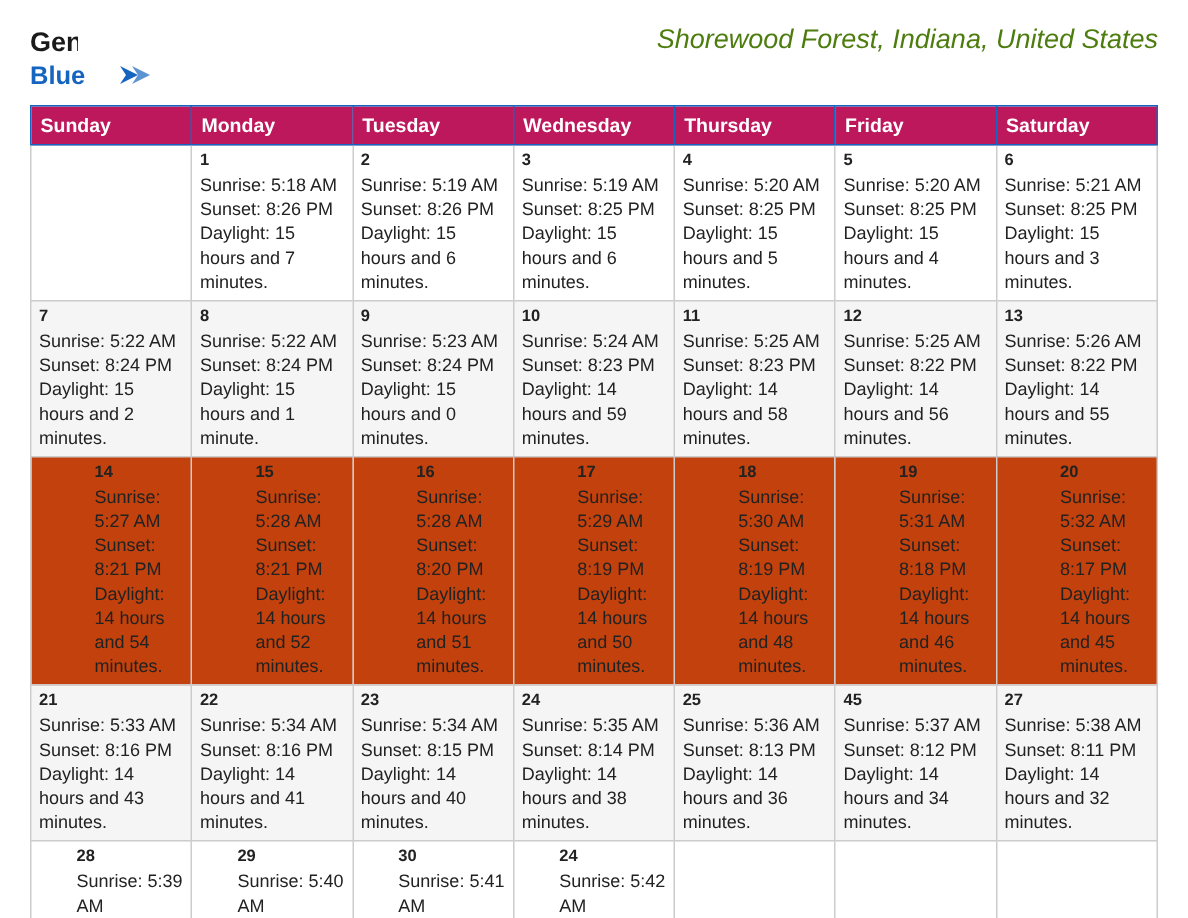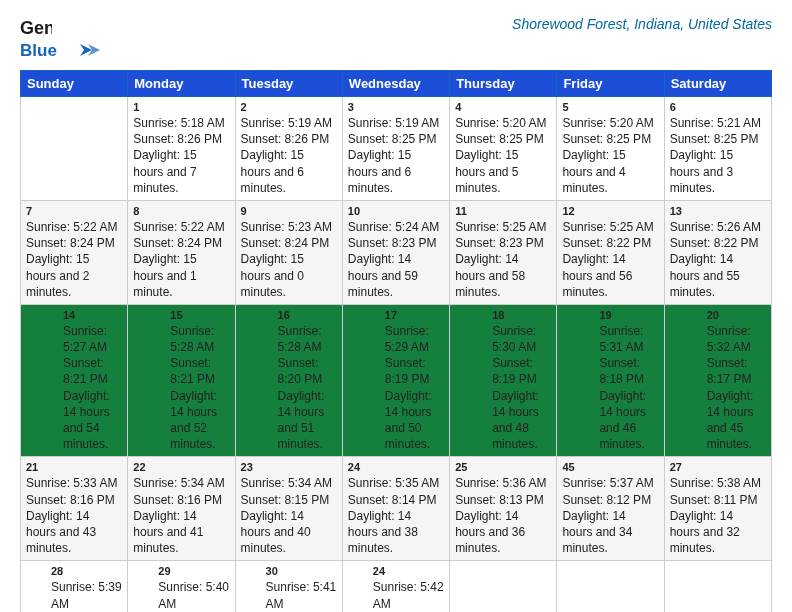--- a/index.html
+++ b/index.html
@@ -36,32 +36,32 @@
     .title-area {
       text-align: right;
     }
     .month-title {
       font-size: 36px;
       font-weight: bold;
       color: #1a1a1a;
       line-height: 1.1;
     }
     .location {
-      font-size: 14px;
-      color: #0369a1;
+      font-size: 18px;
+      color: #4d7c0f;
       font-style: italic;
     }
     .calendar {
       flex: 1;
       border-collapse: collapse;
       width: 100%;
       table-layout: fixed;
     }
     .calendar th {
-      background-color: #1d4ed8;
+      background-color: #be185d;
       color: #fff;
       text-align: left;
       padding: 5px 6px;
       font-size: 13px;
       font-weight: bold;
       border: 1px solid #1565c0;
     }
     .calendar td {
       border: 1px solid #ccc;
       vertical-align: top;
@@ -83,21 +83,21 @@
       font-size: 12px;
       line-height: 1.35;
       color: #222;
     }
     .empty-cell {
       background: #fff !important;
     }
     
     .row-1 td { background: #fff; }
     .row-2 td { background: #efefef; }
-    .row-3 td { background: #15803d; padding-left: 42px; }
+    .row-3 td { background: #c2410c; padding-left: 42px; }
     .row-4 td { background: #efefef; }
     .row-5 td { background: #fff; padding-left: 30px; }
   </style>
 </head>
 <body>
 
 <div class="page">
   <div class="header">
     <div class="logo">
       <div class="logo-row">

